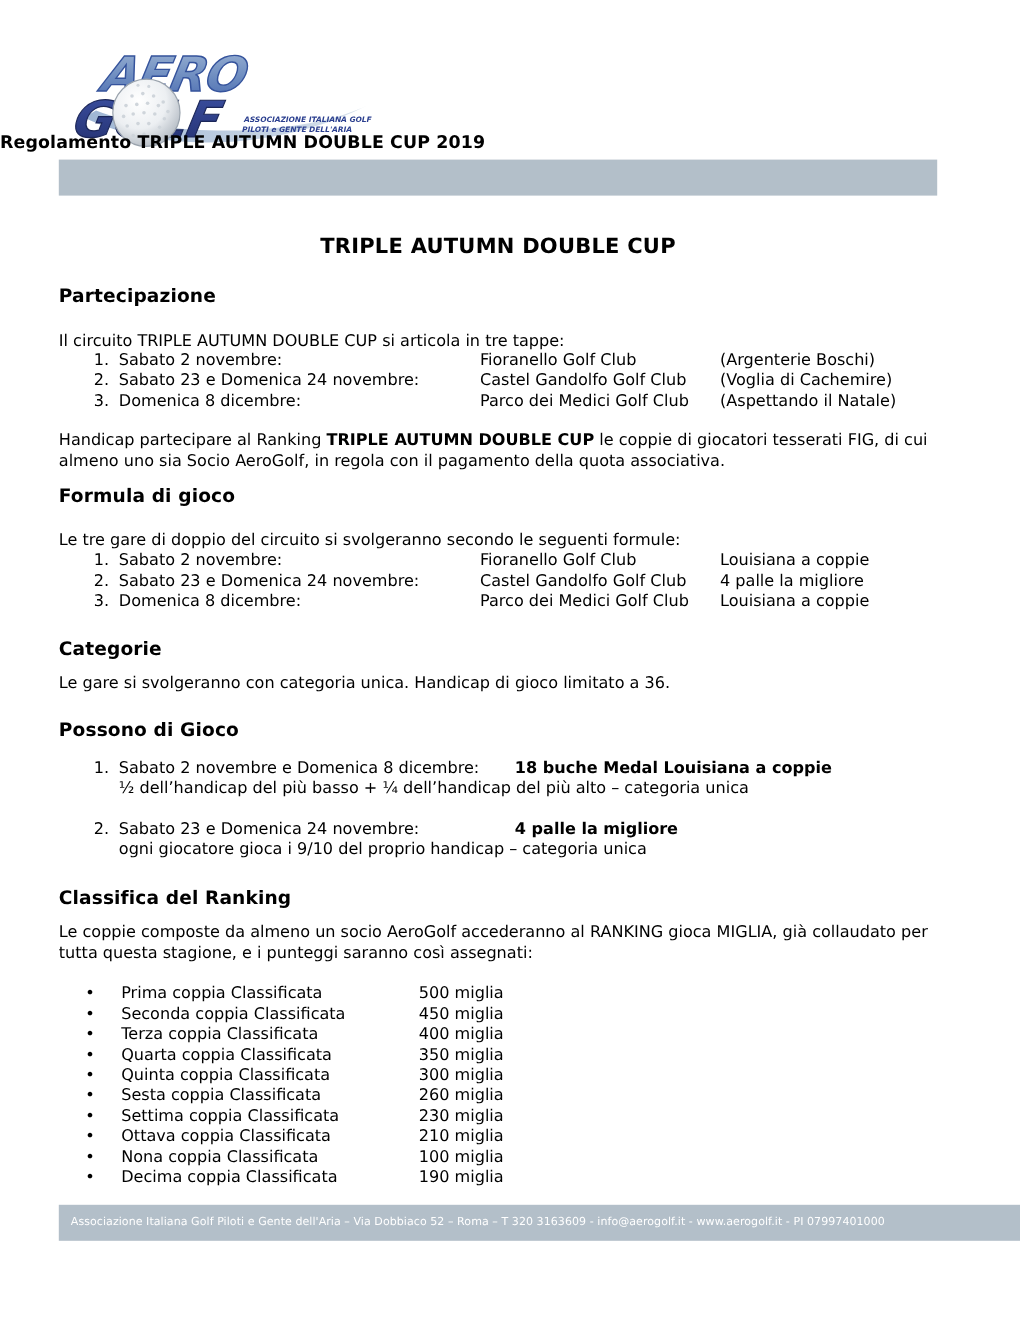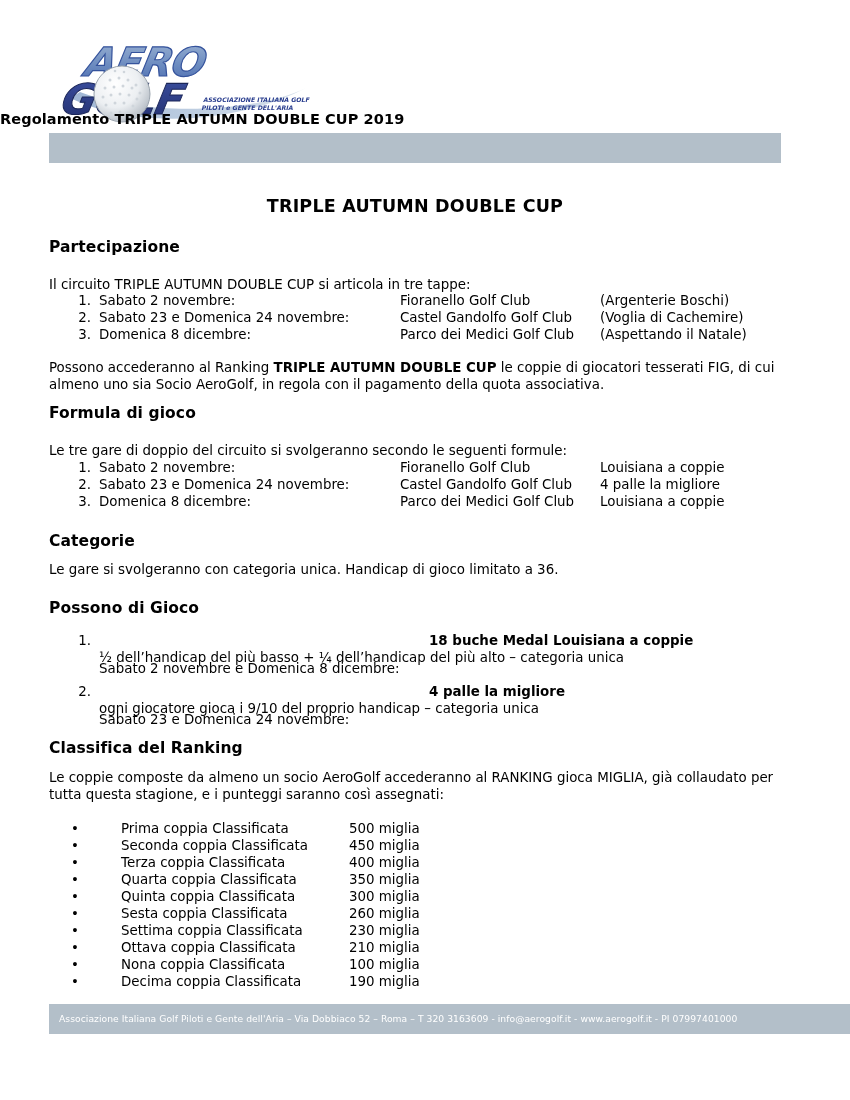--- a/index.html
+++ b/index.html
@@ -110,33 +110,33 @@
     left: 22px;
     width: 20px;
     text-align: right;
   }
   .c1 { position: absolute; left: 50px; }
   .c2 { position: absolute; left: 351px; }
   .c3 { position: absolute; left: 551px; }
 
   .hc-row { position: absolute; font-size: 13.4px; line-height: 17px; white-space: nowrap; }
   .hc-num { position: absolute; left: 22px; width: 20px; text-align: right; }
-  .hc-label { position: absolute; left: 50px; margin-top: 28px; }
+  .hc-label { position: absolute; left: 50px; }
   .hc-bold { position: absolute; left: 380px; font-weight: bold; }
   .hc-sub { position: absolute; left: 50px; }
 
   
   .bul-row {
     position: absolute;
     font-size: 13.4px;
     line-height: 16.6px;
     white-space: nowrap;
   }
   .bul-dot { position: absolute; left: 22px; }
-  .bul-label { position: absolute; left: 52px; margin-left: 20px; }
+  .bul-label { position: absolute; left: 52px; }
   .bul-val { position: absolute; left: 300px; }
 
   b { font-weight: bold; }
 
   
   .footer-bar {
     position: absolute;
     left: 49px;
     top: 1004px;
     width: 816px;
@@ -258,21 +258,21 @@
       <span class="c2">Castel Gandolfo Golf Club</span>
       <span class="c3">(Voglia di Cachemire)</span>
     </div>
     <div class="row" style="top:326px">
       <span class="num">3.</span>
       <span class="c1">Domenica 8 dicembre:</span>
       <span class="c2">Parco dei Medici Golf Club</span>
       <span class="c3">(Aspettando il Natale)</span>
     </div>
 
-    <p class="para w2" style="top:359px"><span>Possono accederanno al Ranking </span><b>TRIPLE AUTUMN DOUBLE CUP</b><span> le coppie di giocatori tesserati FIG, di cui almeno uno sia Socio AeroGolf, in regola con il pagamento della quota associativa.</span></p>
+    <p class="para w2" style="top:359px"><span>Handicap partecipare al Ranking </span><b>TRIPLE AUTUMN DOUBLE CUP</b><span> le coppie di giocatori tesserati FIG, di cui almeno uno sia Socio AeroGolf, in regola con il pagamento della quota associativa.</span></p>
 
     <h2 class="section" style="top:404px">Formula di gioco</h2>
 
     <p class="para" style="top:442px">Le tre gare di doppio del circuito si svolgeranno secondo le seguenti formule:</p>
 
     <div class="row" style="top:459px">
       <span class="num">1.</span>
       <span class="c1">Sabato 2 novembre:</span>
       <span class="c2">Fioranello Golf Club</span>
       <span class="c3">Louisiana a coppie</span>

